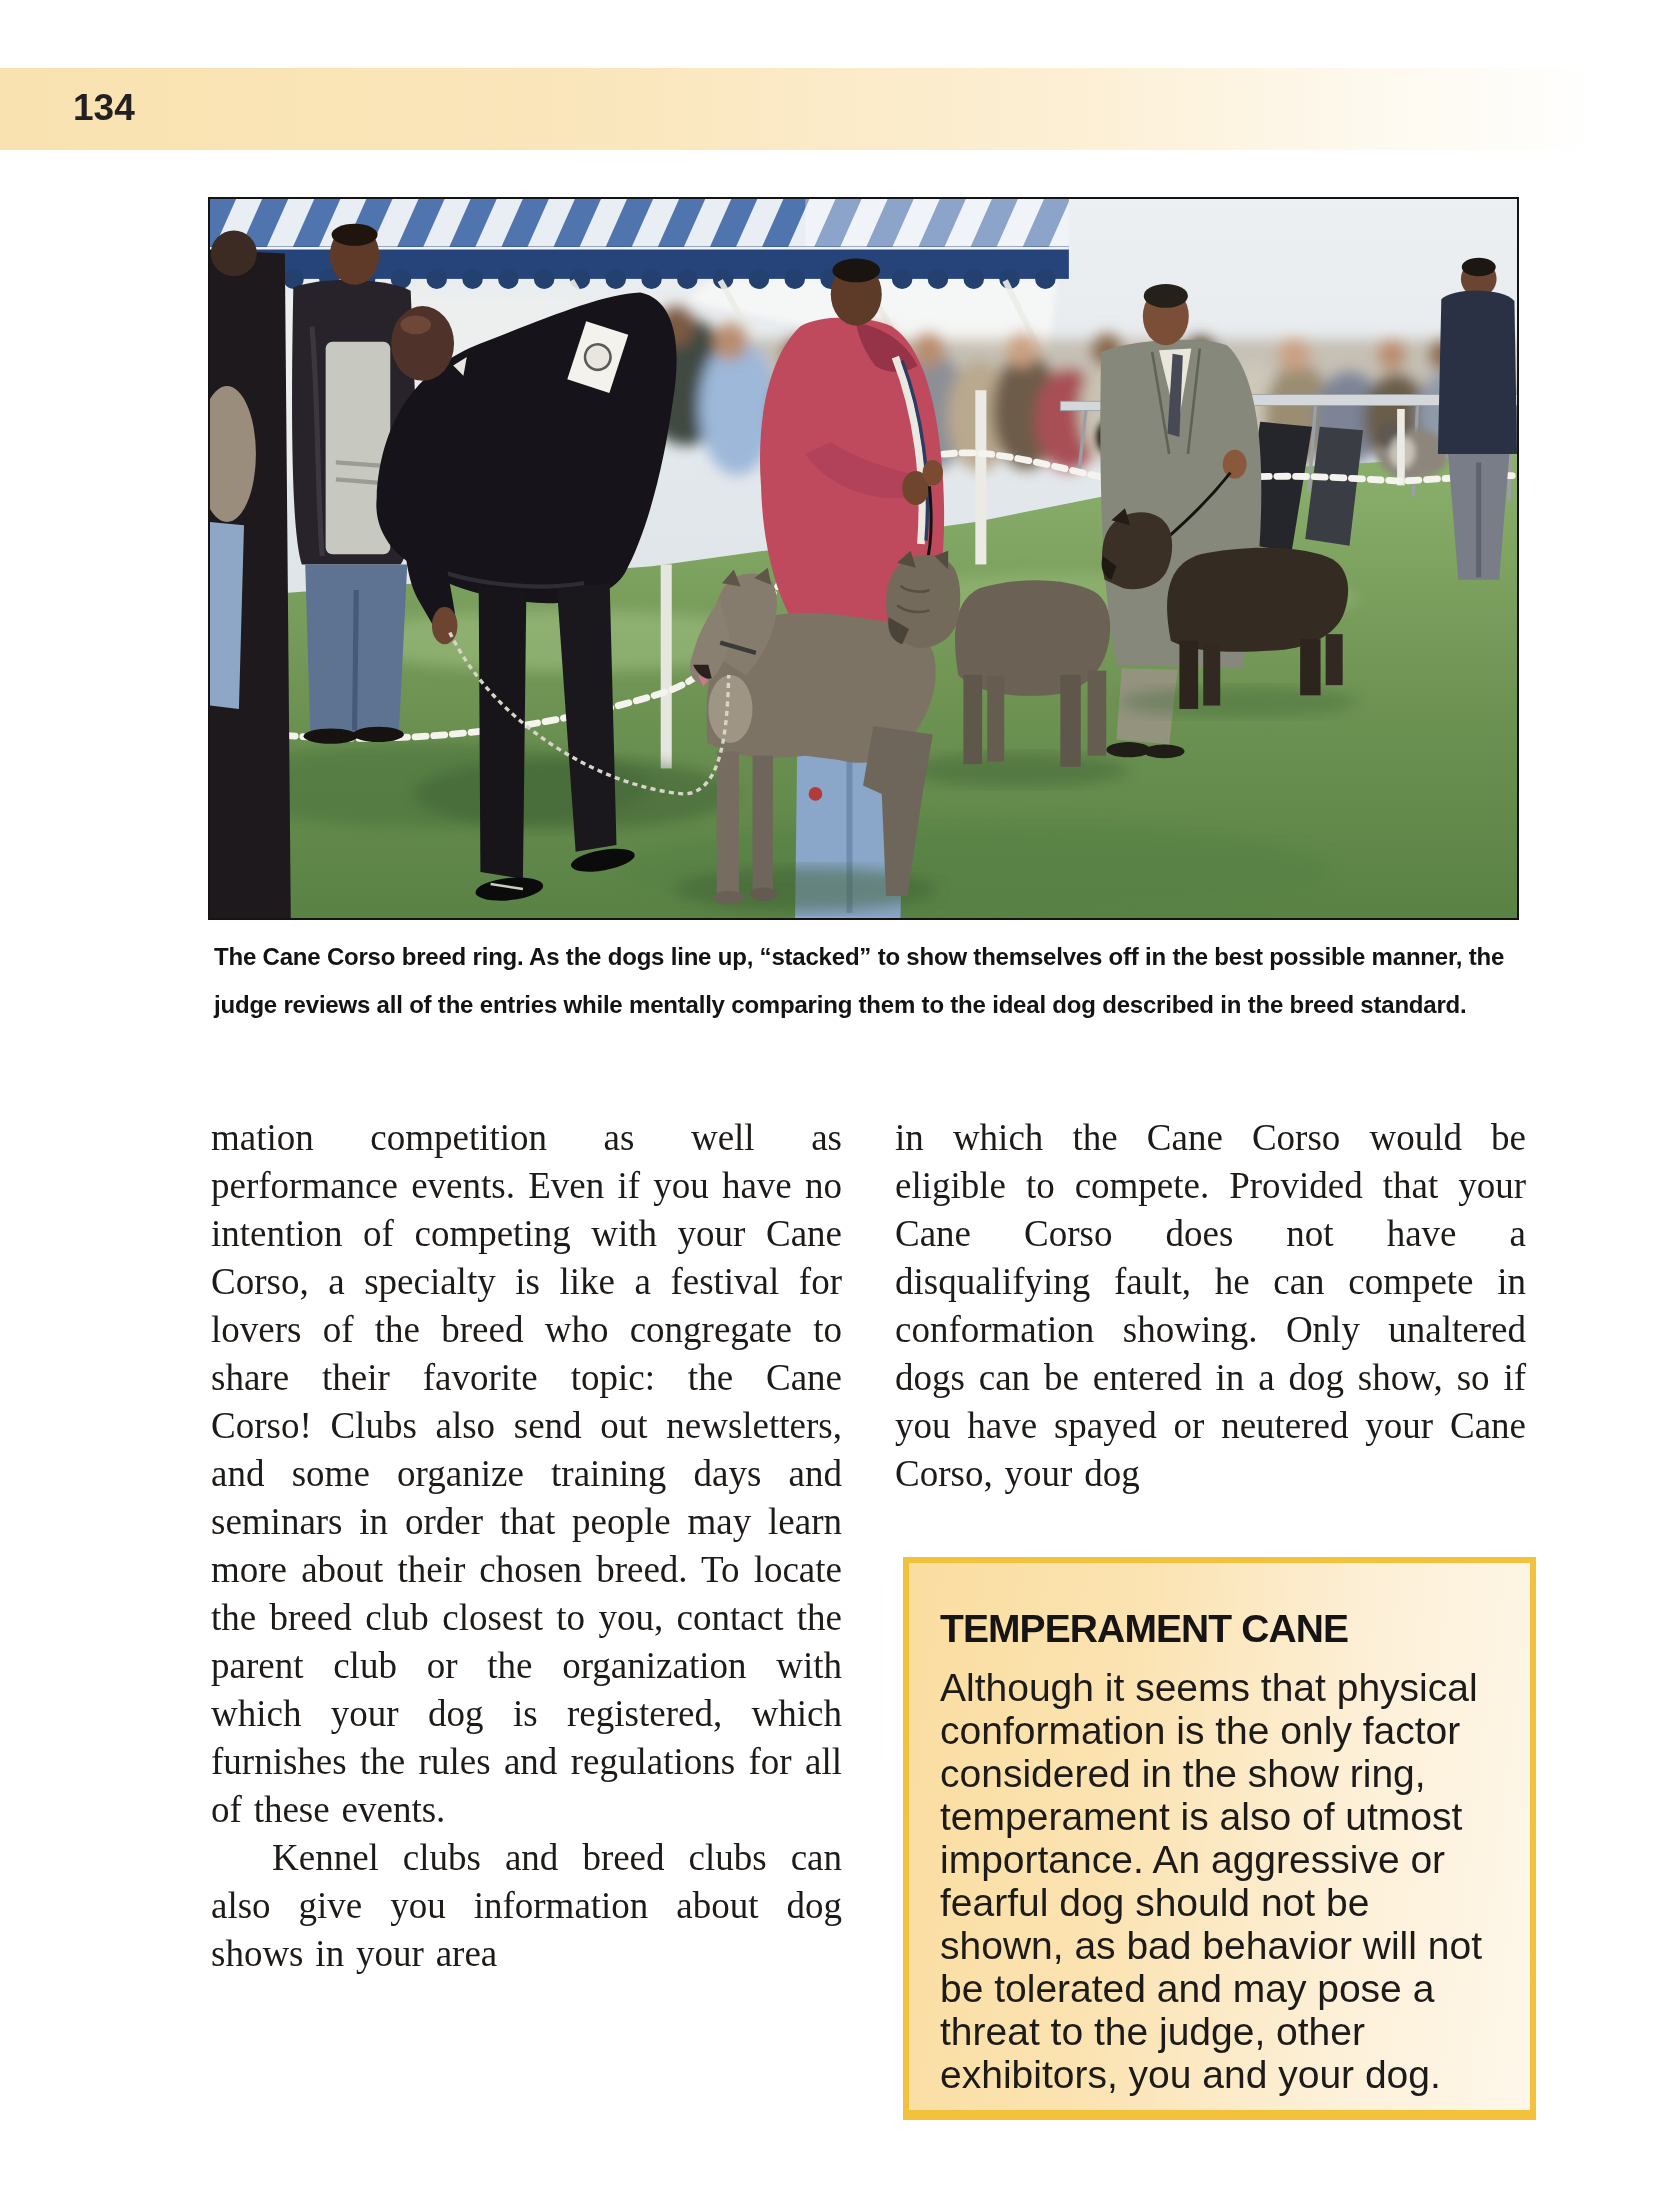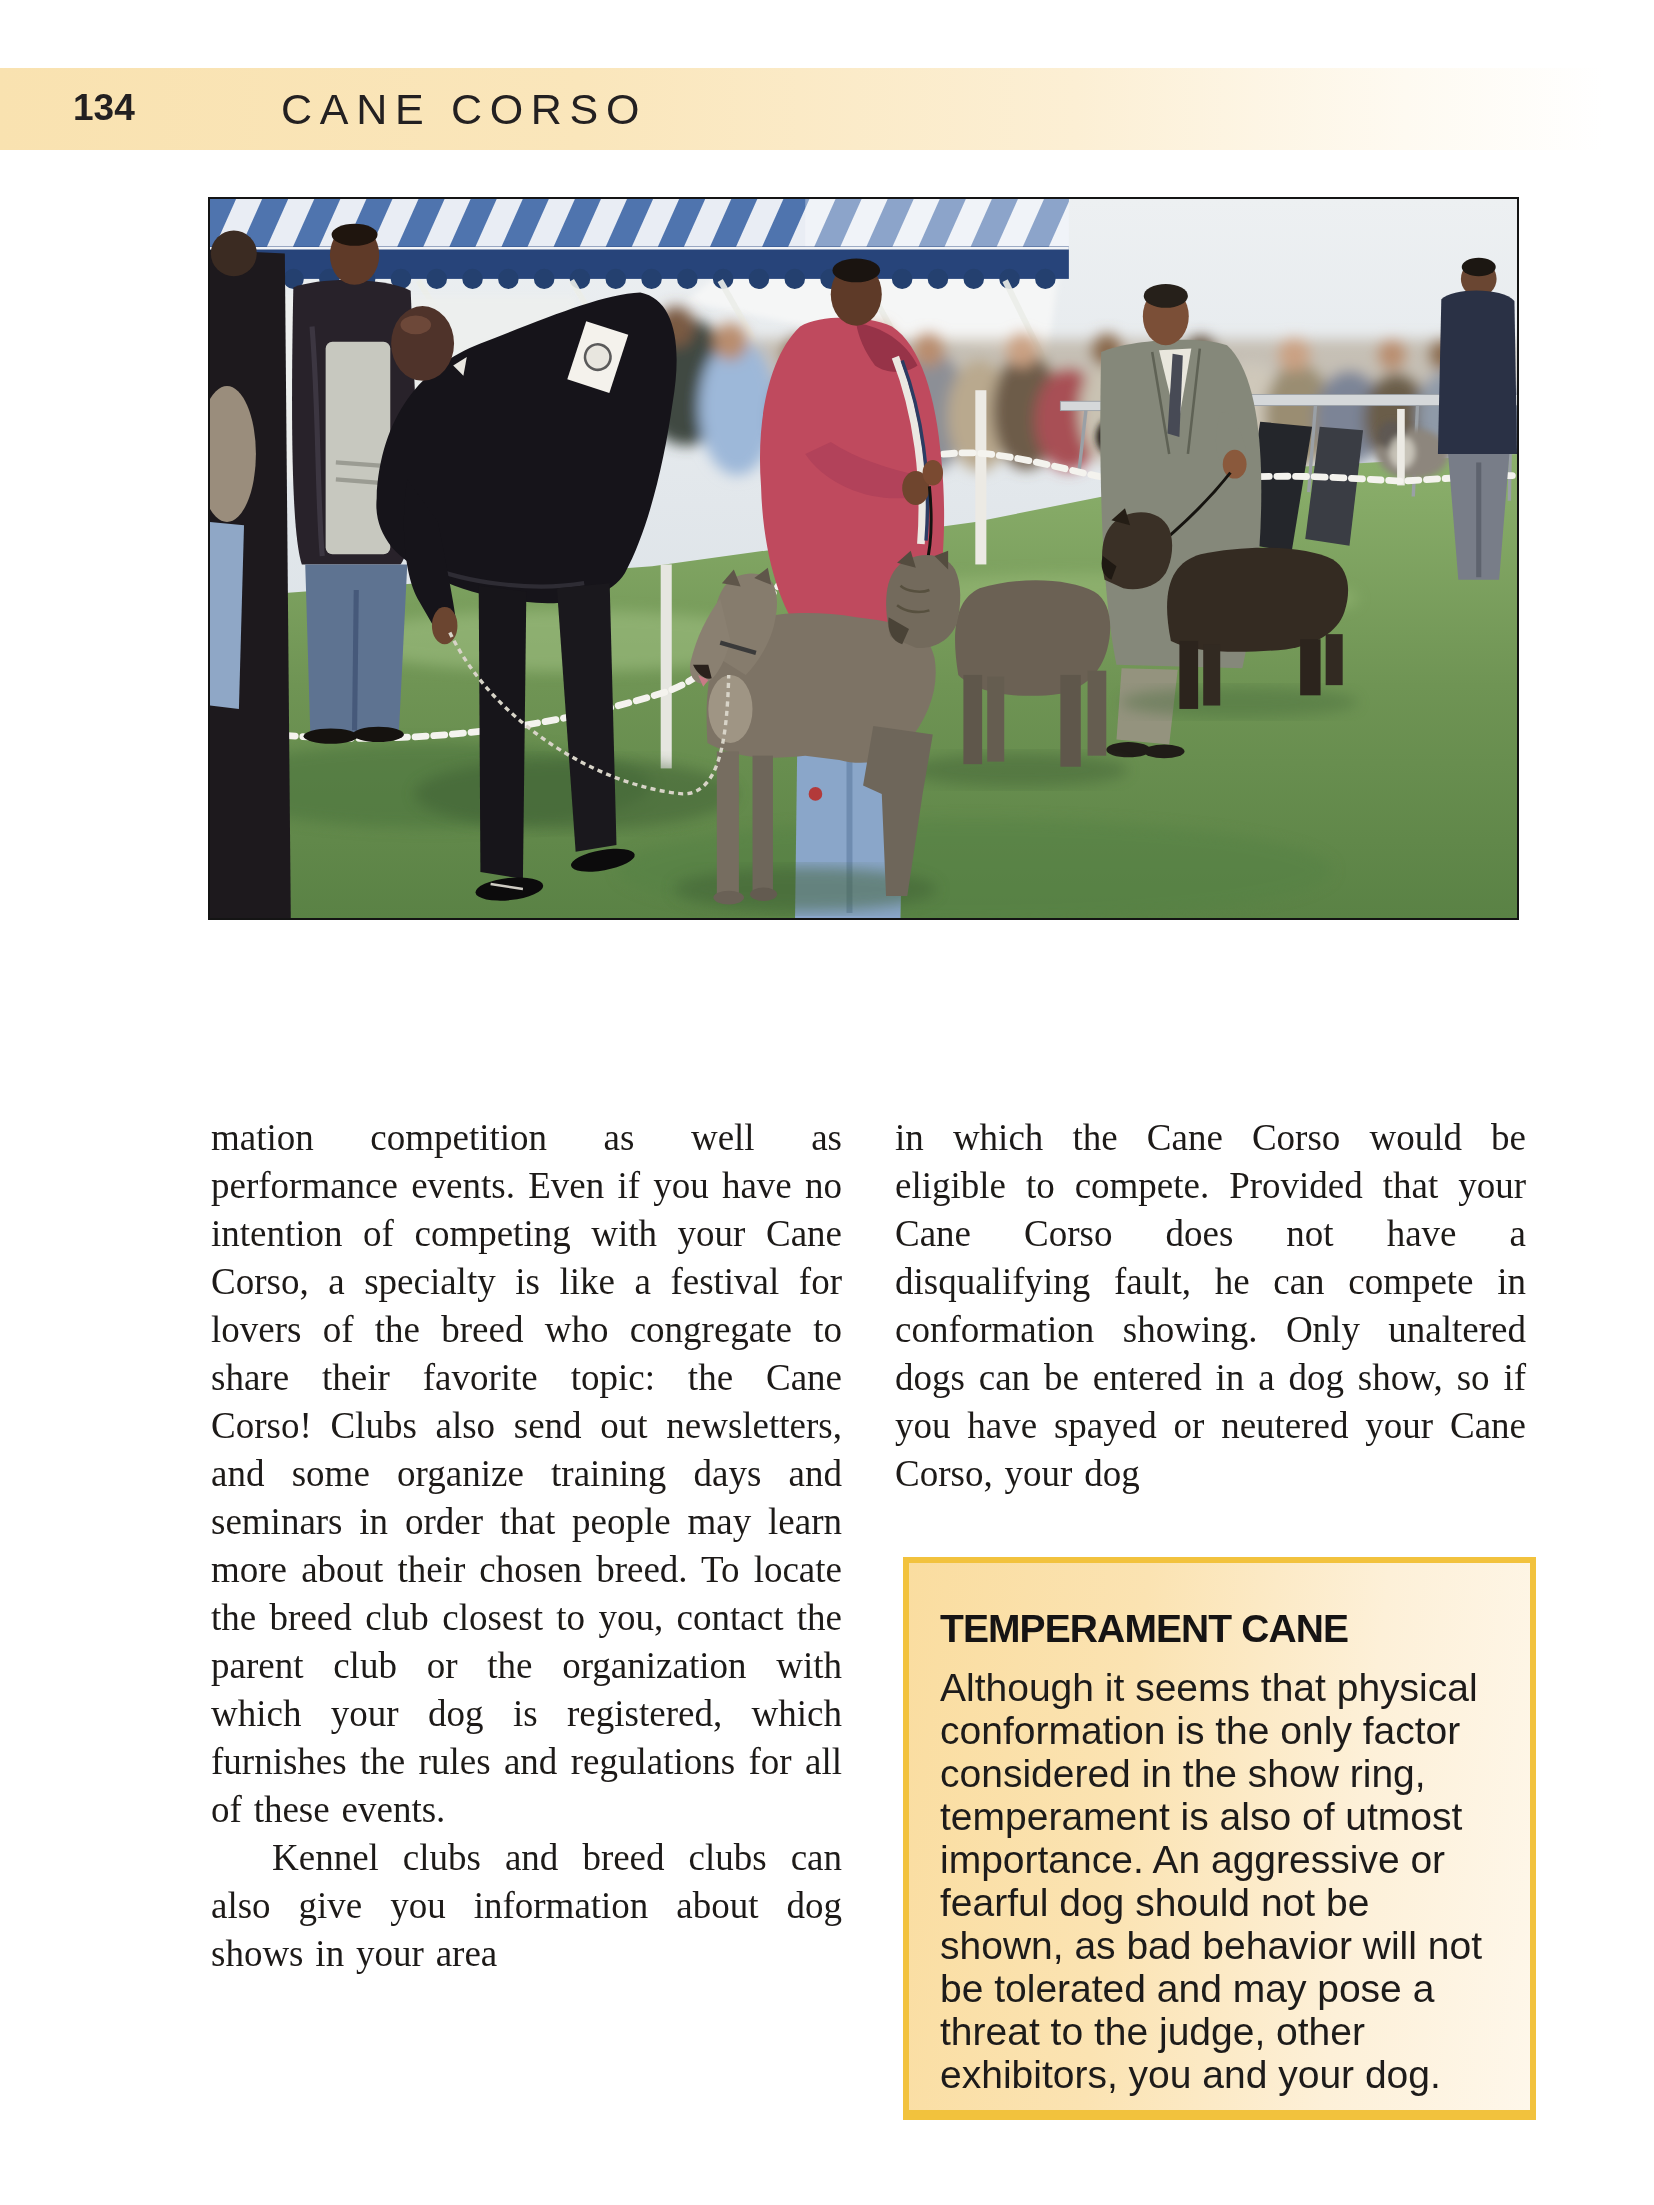--- a/index.html
+++ b/index.html
@@ -42,21 +42,20 @@
   .temperament-body{font-size:39px;line-height:43px;color:#1d1b1a;margin:0;
     font-family:"Liberation Sans",sans-serif;}
 </style>
 </head>
 <body>
 
 <div class="page">
 
   <div class="header-band"></div>
   <div class="page-number">134</div>
-  <div class="page-title">CANE CORSO</div>
 
   <div class="photo-frame" role="img" aria-label="The Cane Corso breed ring at an outdoor dog show: under a blue-and-white striped tent, a judge in a black suit bends to examine a line of stacked gray and black Cane Corsos held by handlers on a grass ring bounded by a white chain.">
     <svg viewBox="0 0 1537 846" preserveAspectRatio="none">
       <defs>
         <linearGradient id="sky" x1="0" y1="0" x2="0" y2="1">
           <stop offset="0" stop-color="#edf0f2"></stop>
             <stop offset="1" stop-color="#dde3e8"></stop>
         </linearGradient>
         <linearGradient id="grass" x1="0" y1="0" x2="0" y2="1">
           <stop offset="0" stop-color="#8cb06c"></stop>
@@ -295,20 +294,21 @@
         <rect x="1140" y="520" width="22" height="80" fill="#2c241d"></rect>
         <rect x="1168" y="524" width="20" height="72" fill="#322a22"></rect>
         <rect x="1282" y="518" width="24" height="66" fill="#2c241d"></rect>
         <rect x="1312" y="512" width="20" height="60" fill="#322a22"></rect>
       </g>
 
       <path d="M282,510 C330,610 450,690 556,700 C598,700 608,640 610,560" fill="none" stroke="#d8d4c8" stroke-width="4" stroke-dasharray="6 5"></path>
     </svg>
   </div>
 
+  <div class="photo-caption">The Cane Corso breed ring. As the dogs line up, “stacked” to show themselves off in the best possible manner, the judge reviews all of the entries while mentally comparing them to the ideal dog described in the breed standard.</div>
 
   <div class="col col-left">
     <p>mation competition as well as performance events. Even if you have no intention of competing with your Cane Corso, a specialty is like a festival for lovers of the breed who congregate to share their favorite topic: the Cane Corso! Clubs also send out newsletters, and some organize training days and seminars in order that people may learn more about their chosen breed. To locate the breed club closest to you, contact the parent club or the organization with which your dog is registered, which furnishes the rules and regulations for all of these events.</p>
     <p class="indent">Kennel clubs and breed clubs can also give you information about dog shows in your area</p>
   </div>
   <div class="col col-right">
     <p>in which the Cane Corso would be eligible to compete. Provided that your Cane Corso does not have a disqualifying fault, he can compete in conformation showing. Only unaltered dogs can be entered in a dog show, so if you have spayed or neutered your Cane Corso, your dog</p>
   </div>
 
   <div class="temperament-box">

